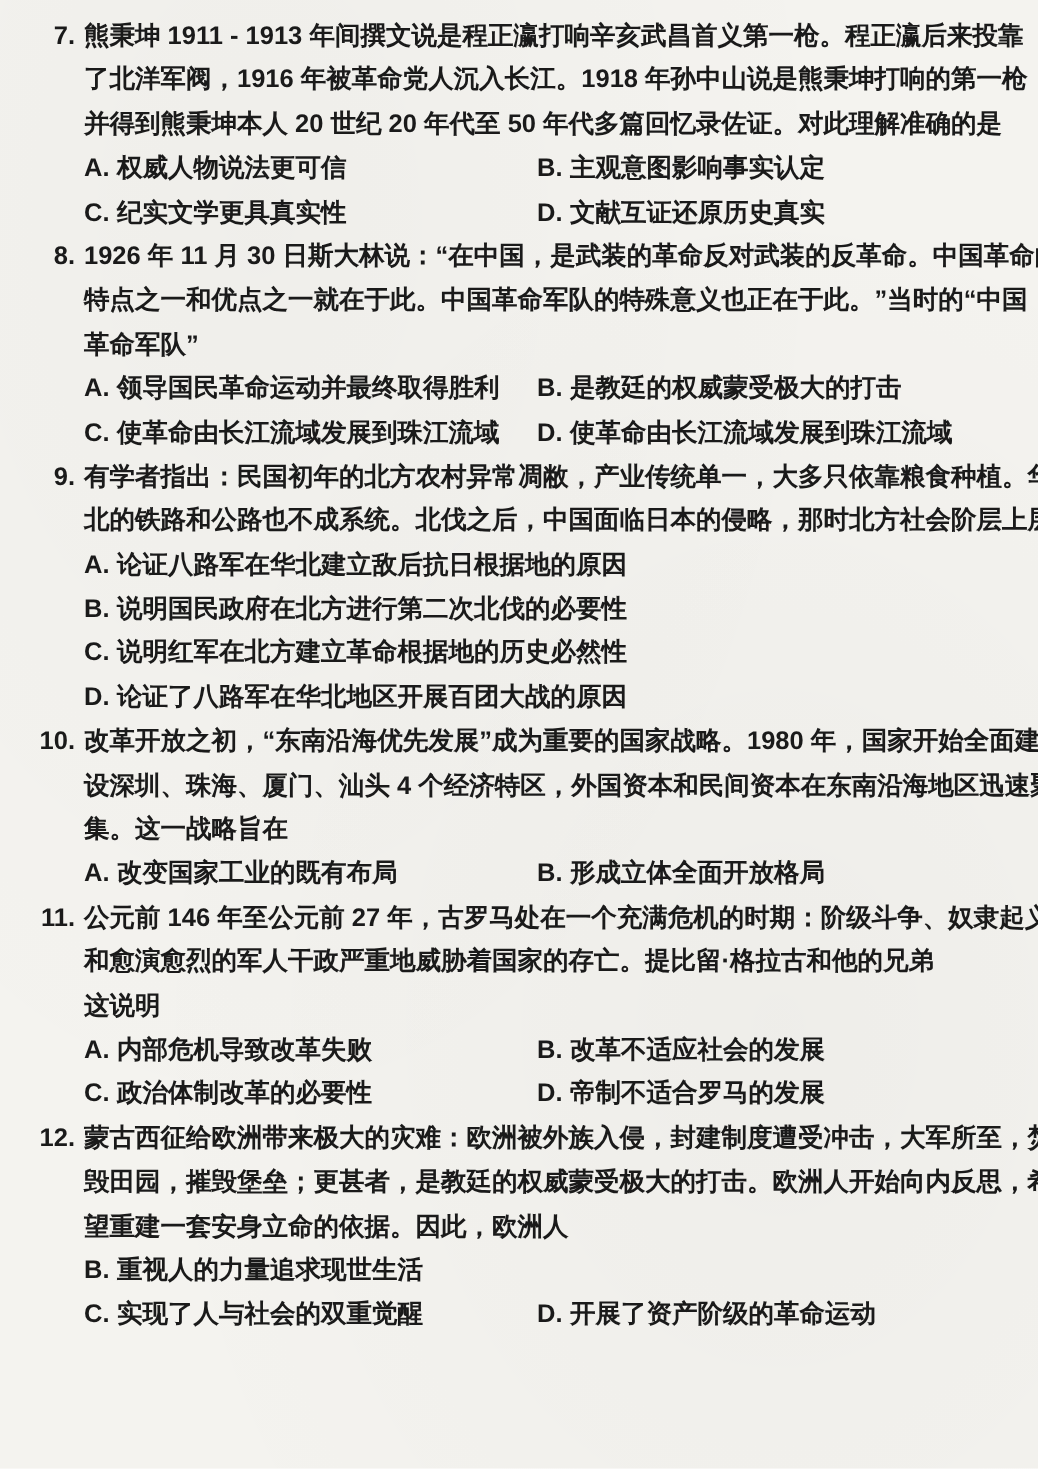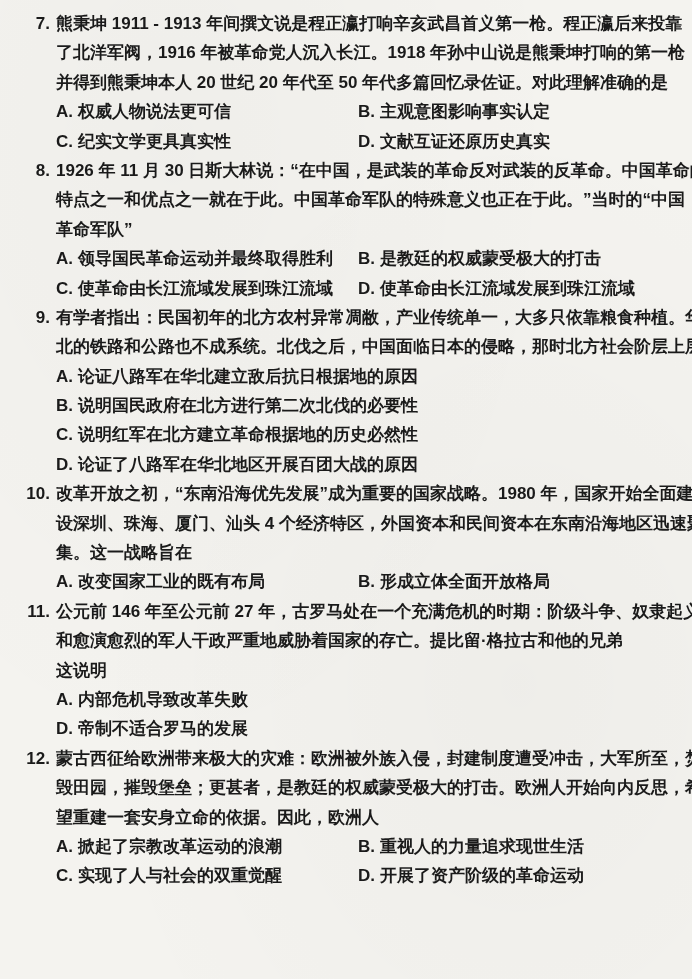--- a/index.html
+++ b/index.html
@@ -86,33 +86,34 @@
     </div>
   </div>
 
   <div class="question">
     <span class="qnum">11.</span>
     <div class="row">公元前 146 年至公元前 27 年，古罗马处在一个充满危机的时期：阶级斗争、奴隶起义</div>
     <div class="row">和愈演愈烈的军人干政严重地威胁着国家的存亡。提比留·格拉古和他的兄弟</div>
     <div class="row">这说明</div>
     <div class="row optrow">
       <span class="opt opt-left"><span class="olabel">A.</span><span>内部危机导致改革失败</span></span>
+      <span class="opt"><span class="olabel">B.</span><span>改革不适应社会的发展</span></span>
     </div>
     <div class="row optrow">
+      <span class="opt opt-left"><span class="olabel">C.</span><span>政治体制改革的必要性</span></span>
       <span class="opt"><span class="olabel">D.</span><span>帝制不适合罗马的发展</span></span>
     </div>
   </div>
 
   <div class="question">
     <span class="qnum">12.</span>
     <div class="row">蒙古西征给欧洲带来极大的灾难：欧洲被外族入侵，封建制度遭受冲击，大军所至，焚</div>
     <div class="row">毁田园，摧毁堡垒；更甚者，是教廷的权威蒙受极大的打击。欧洲人开始向内反思，希</div>
     <div class="row">望重建一套安身立命的依据。因此，欧洲人</div>
     <div class="row optrow">
-      <span class="opt opt-left"><span class="olabel">A.</span><span>掀起了宗教改革运动的浪潮</span></span>
       <span class="opt"><span class="olabel">B.</span><span>重视人的力量追求现世生活</span></span>
     </div>
     <div class="row optrow">
       <span class="opt opt-left"><span class="olabel">C.</span><span>实现了人与社会的双重觉醒</span></span>
       <span class="opt"><span class="olabel">D.</span><span>开展了资产阶级的革命运动</span></span>
     </div>
   </div>
 
 </div>
 

